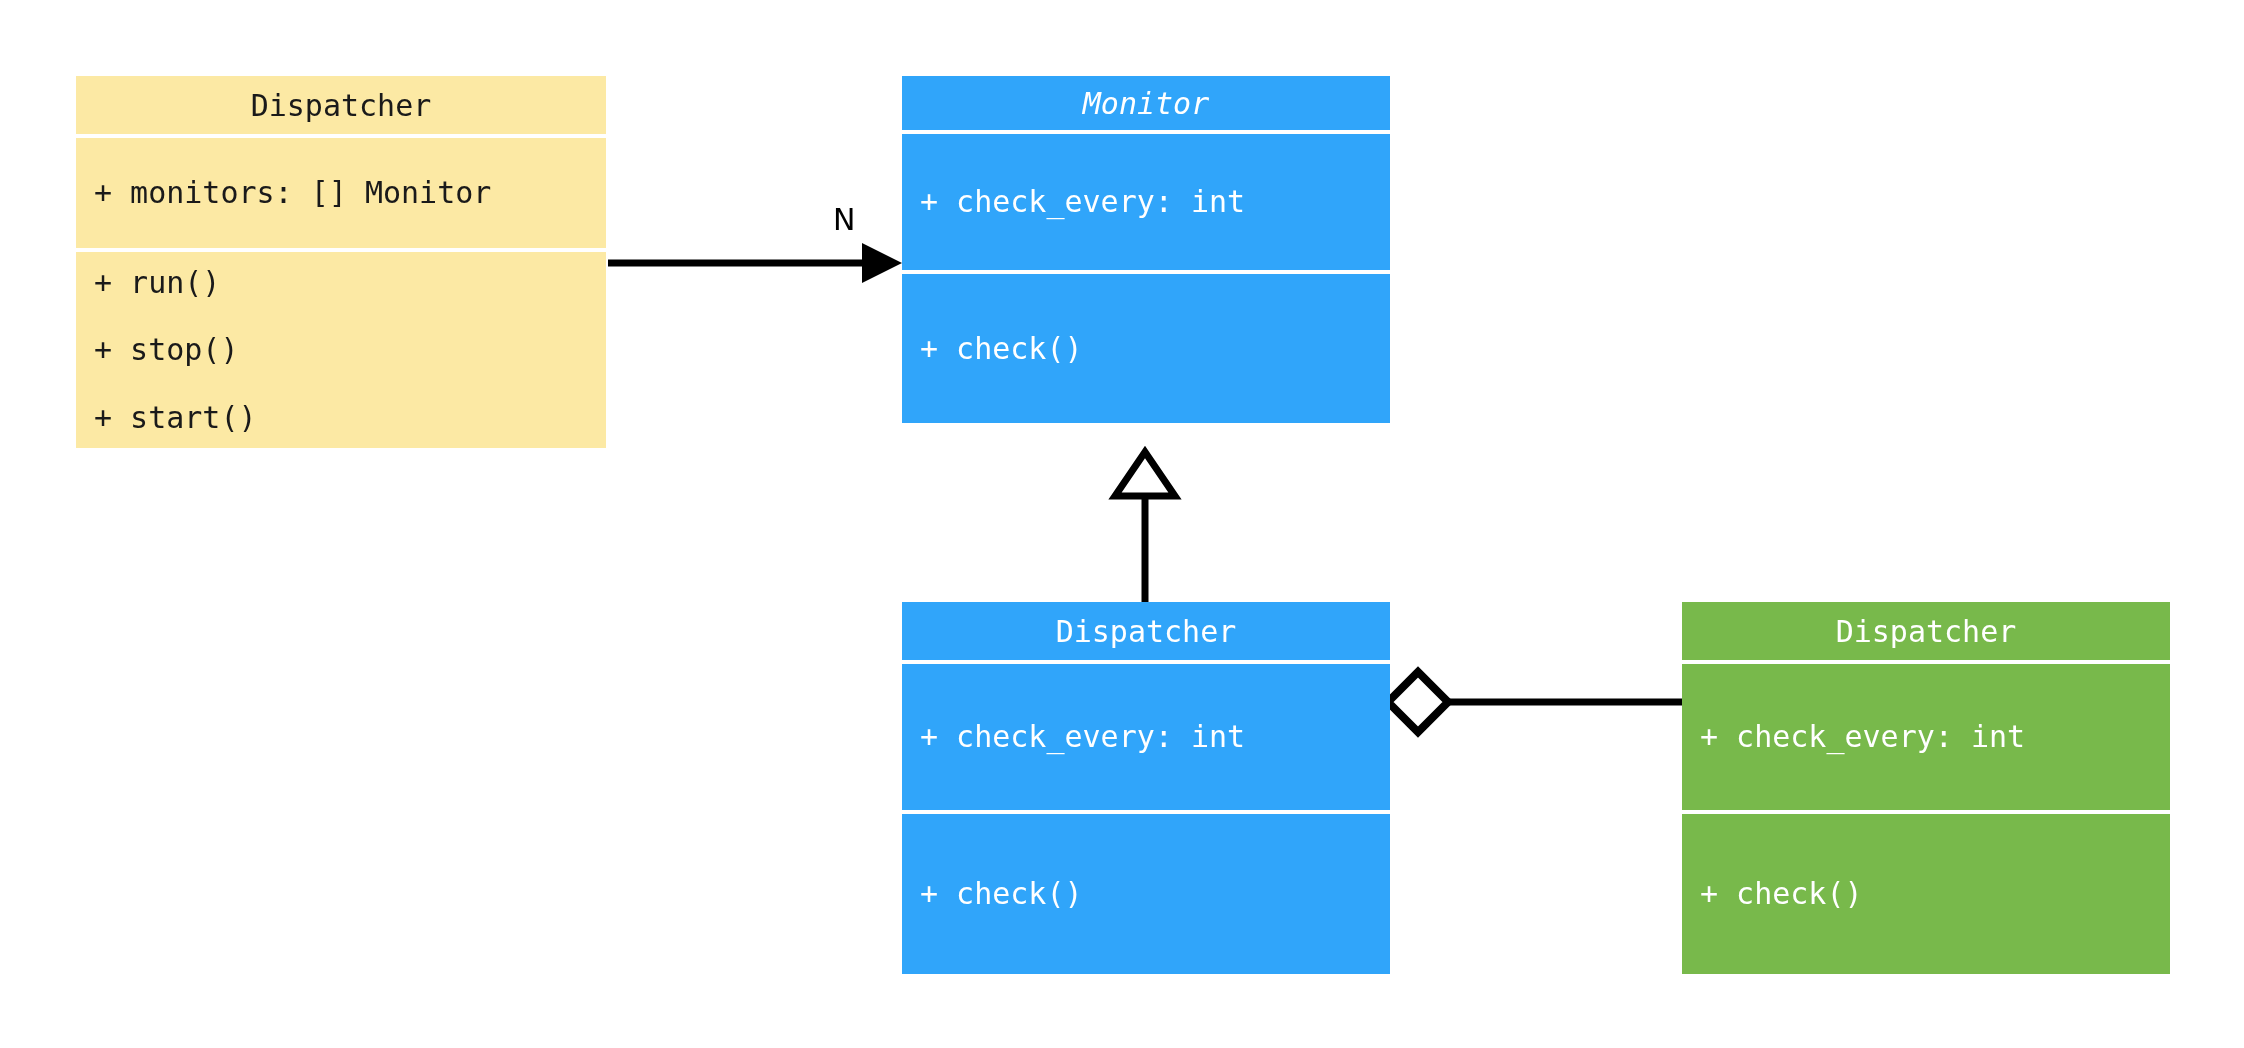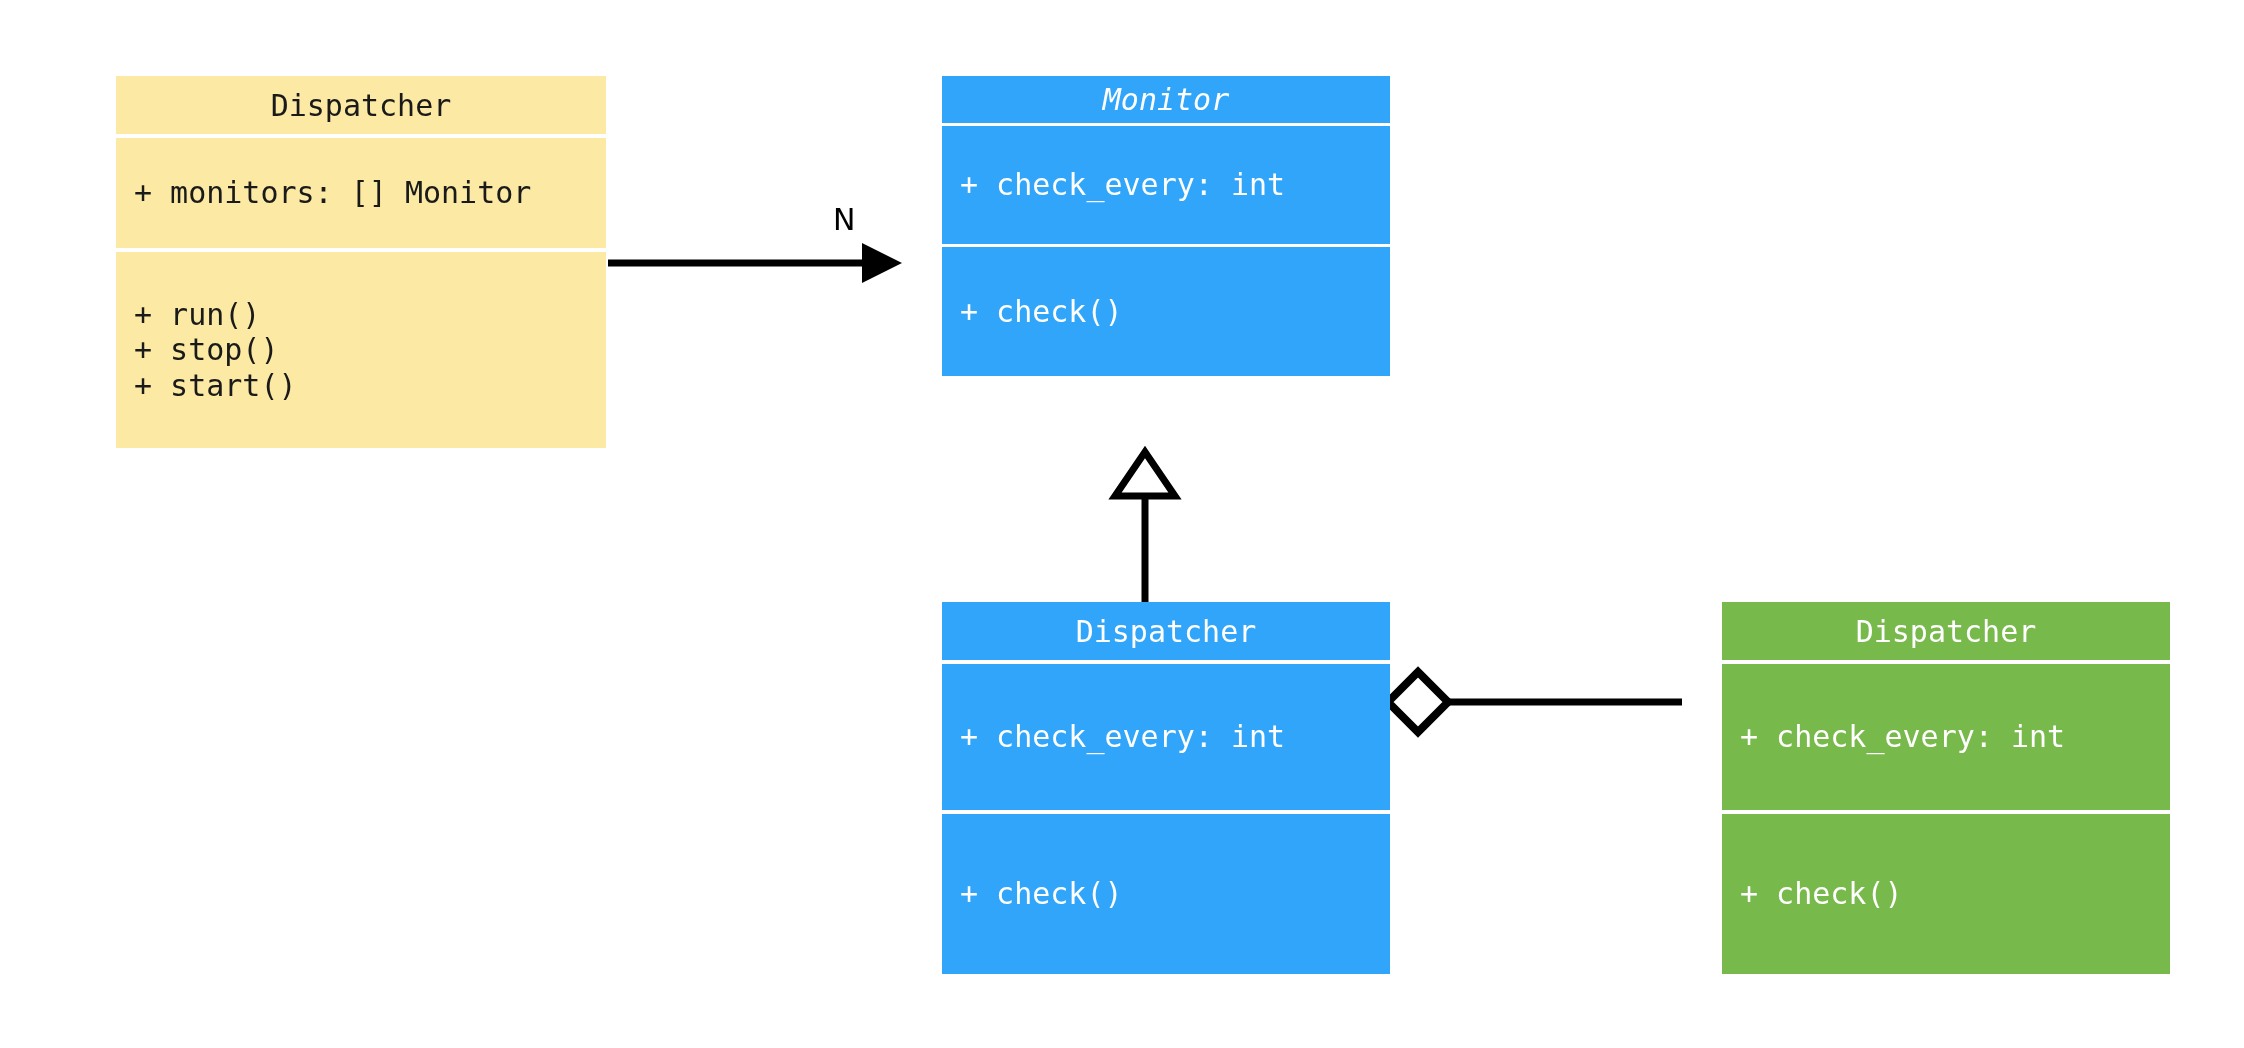--- a/index.html
+++ b/index.html
@@ -23,21 +23,20 @@
   .uml-class {
     position: absolute;
     box-sizing: border-box;
     display: flex;
     flex-direction: column;
     background: transparent;
   }
   .uml-compartment {
     box-sizing: border-box;
     overflow: hidden;
-    margin-left: 40px;
   }
   .uml-title {
     display: flex;
     align-items: center;
     justify-content: center;
     font-size: 30px;
     letter-spacing: 0px;
     white-space: pre;
   }
   .uml-title.abstract {
@@ -114,28 +113,28 @@
 
   <div class="edge-label" style="left:833px; top:202px;">N</div>
 
   <div class="uml-class theme-yellow" style="left:76px; top:76px; width:530px; height:372px;">
     <div class="uml-compartment uml-title" style="height:58px;">Dispatcher</div>
     <div style="height:4px;"></div>
     <div class="uml-compartment uml-members" style="height:110px;">
       <div class="member-line">+ monitors: [] Monitor</div>
     </div>
     <div style="height:4px;"></div>
-    <div class="uml-compartment uml-members" style="height:196px;">
+    <div class="uml-compartment uml-members" style="height:196px;gap:32px;">
       <div class="member-line">+ run()</div>
       <div class="member-line">+ stop()</div>
       <div class="member-line">+ start()</div>
     </div>
   </div>
 
-  <div class="uml-class theme-blue" style="left:902px; top:76px; width:488px; height:300px;">
+  <div class="uml-class theme-blue" style="left:902px; top:76px; width:488px; height:347px;">
     <div class="uml-compartment uml-title abstract" style="height:58px;">Monitor</div>
     <div style="height:4px;"></div>
     <div class="uml-compartment uml-members" style="height:146px;">
       <div class="member-line">+ check_every: int</div>
     </div>
     <div style="height:4px;"></div>
     <div class="uml-compartment uml-members" style="height:160px;">
       <div class="member-line">+ check()</div>
     </div>
   </div>

